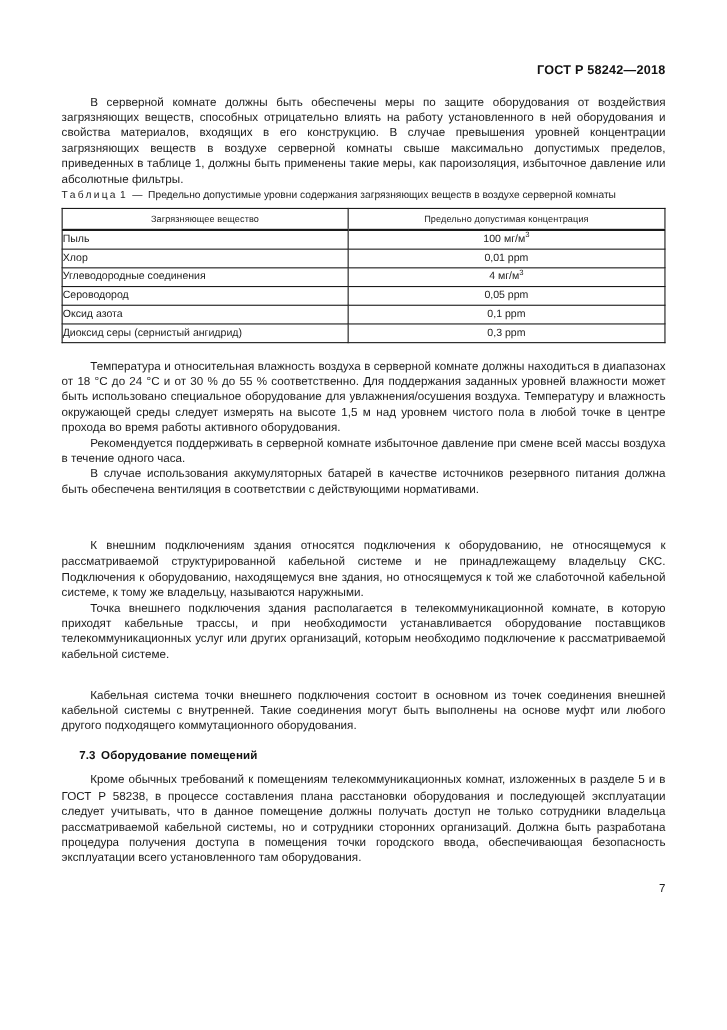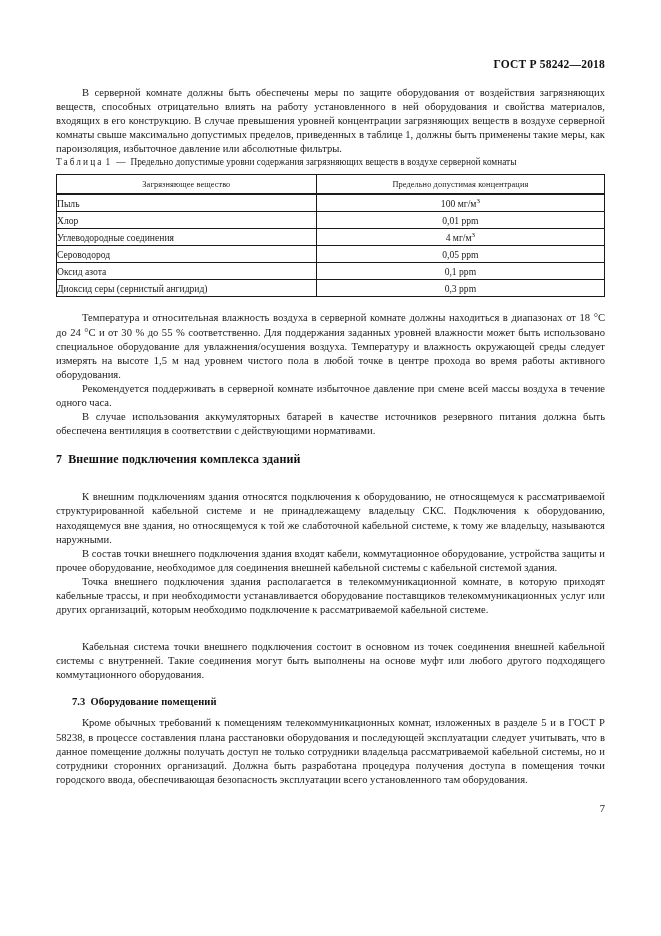--- a/index.html
+++ b/index.html
@@ -5,21 +5,21 @@
   html, body {
     margin: 0;
     padding: 0;
     background: #ffffff;
   }
   .page {
     position: relative;
     width: 661px;
     height: 892px;
     background: #ffffff;
-    font-family: Liberation Serif, serif;
+    font-family: Liberation Sans, sans-serif;
     color: #1a1a1a;
     overflow: hidden;
     box-sizing: border-box;
   }
 
   
   .doc-header {
     position: absolute;
     top: 58px;
     right: 56px;
@@ -200,31 +200,27 @@
     </table>
 
     <div class="block-gap-md"></div>
 
     <p class="para">Температура и относительная влажность воздуха в серверной комнате должны находиться в диапазонах от 18 °C до 24 °C и от 30 % до 55 % соответственно. Для поддержания заданных уровней влажности может быть использовано специальное оборудование для увлажнения/осушения воздуха. Температуру и влажность окружающей среды следует измерять на высоте 1,5 м над уровнем чистого пола в любой точке в центре прохода во время работы активного оборудования.</p>
     <p class="para">Рекомендуется поддерживать в серверной комнате избыточное давление при смене всей массы воздуха в течение одного часа.</p>
     <p class="para">В случае использования аккумуляторных батарей в качестве источников резервного питания должна быть обеспечена вентиляция в соответствии с действующими нормативами.</p>
 
     <div class="block-gap-md"></div>
 
-    <h2 class="sec-h">
-      <span class="secnum">7</span><span>Внешние подключения комплекса зданий</span>
-    </h2>
 
     <div class="block-gap-md"></div>
 
 
     <div class="block-gap-sm"></div>
 
     <p class="para">К внешним подключениям здания относятся подключения к оборудованию, не относящемуся к рассматриваемой структурированной кабельной системе и не принадлежащему владельцу СКС. Подключения к оборудованию, находящемуся вне здания, но относящемуся к той же слаботочной кабельной системе, к тому же владельцу, называются наружными.</p>
-    <p class="para">В состав точки внешнего подключения здания входят кабели, коммутационное оборудование, устройства защиты и прочее оборудование, необходимое для соединения внешней кабельной системы с кабельной системой здания.</p>
     <p class="para">Точка внешнего подключения здания располагается в телекоммуникационной комнате, в которую приходят кабельные трассы, и при необходимости устанавливается оборудование поставщиков телекоммуникационных услуг или других организаций, которым необходимо подключение к рассматриваемой кабельной системе.</p>
 
     <div class="block-gap-md"></div>
 
 
     <div class="block-gap-sm"></div>
 
     <p class="para">Кабельная система точки внешнего подключения состоит в основном из точек соединения внешней кабельной системы с внутренней. Такие соединения могут быть выполнены на основе муфт или любого другого подходящего коммутационного оборудования.</p>
 
     <div class="block-gap-md"></div>

